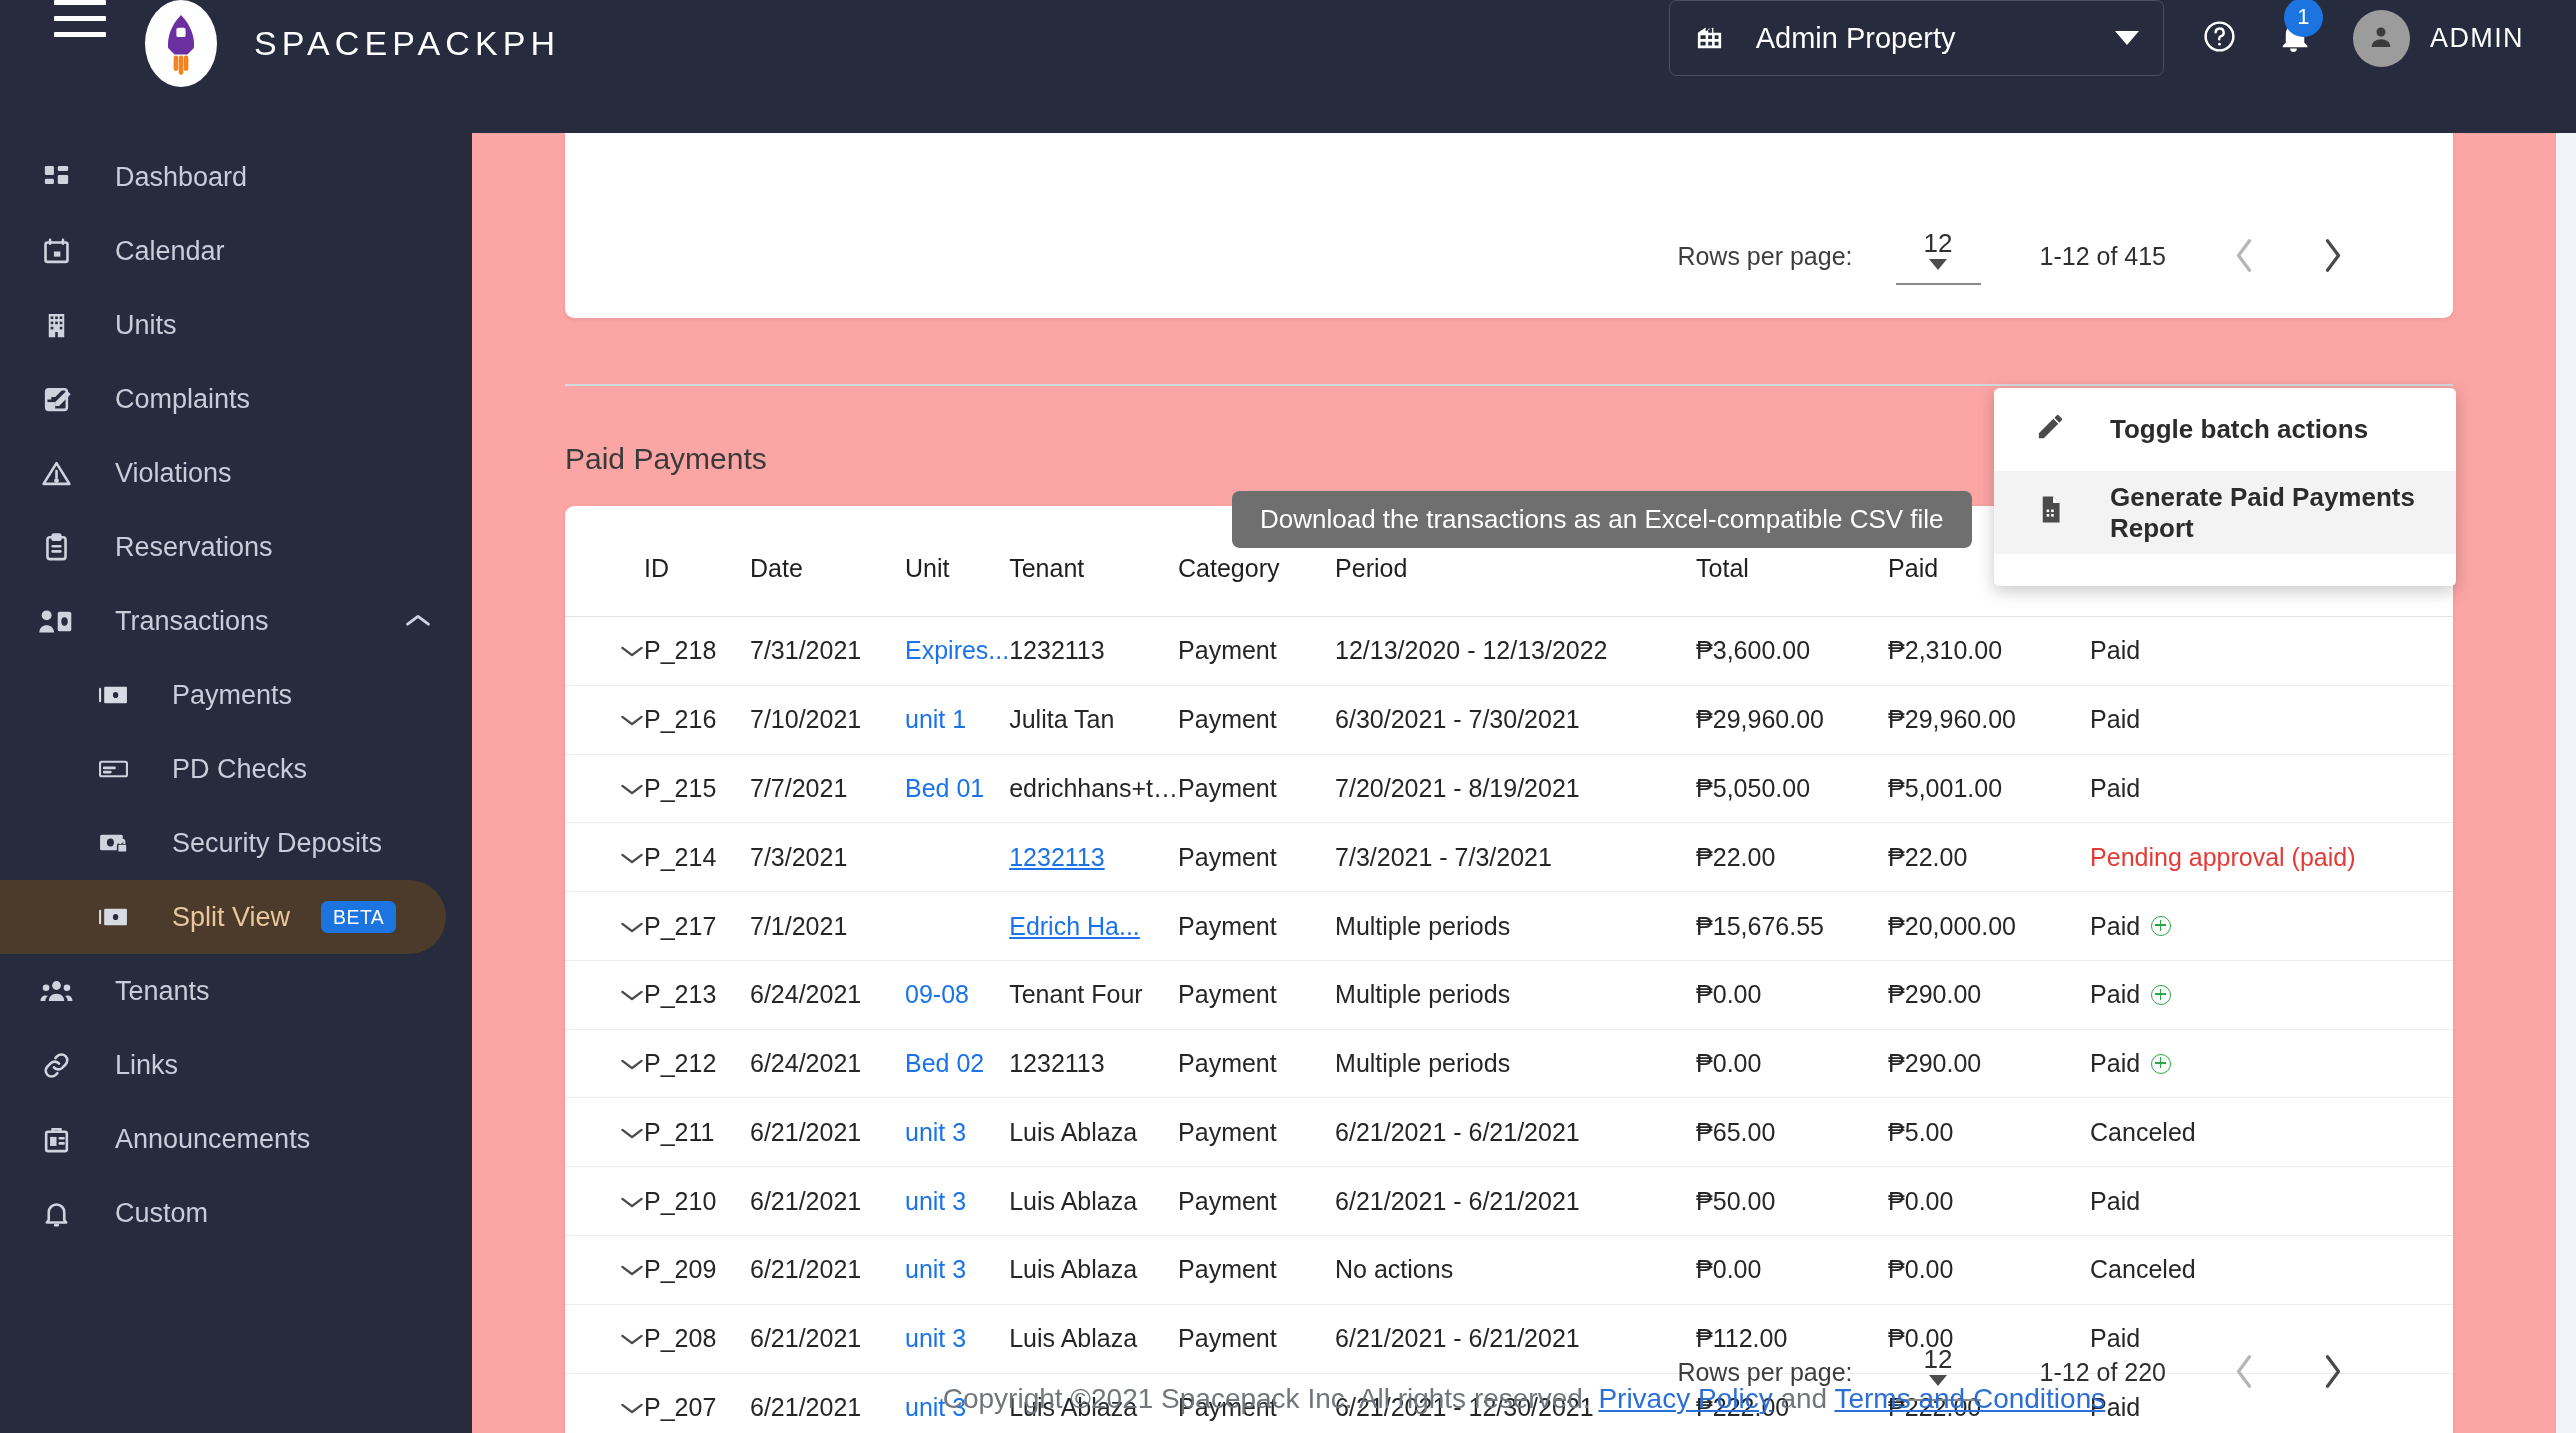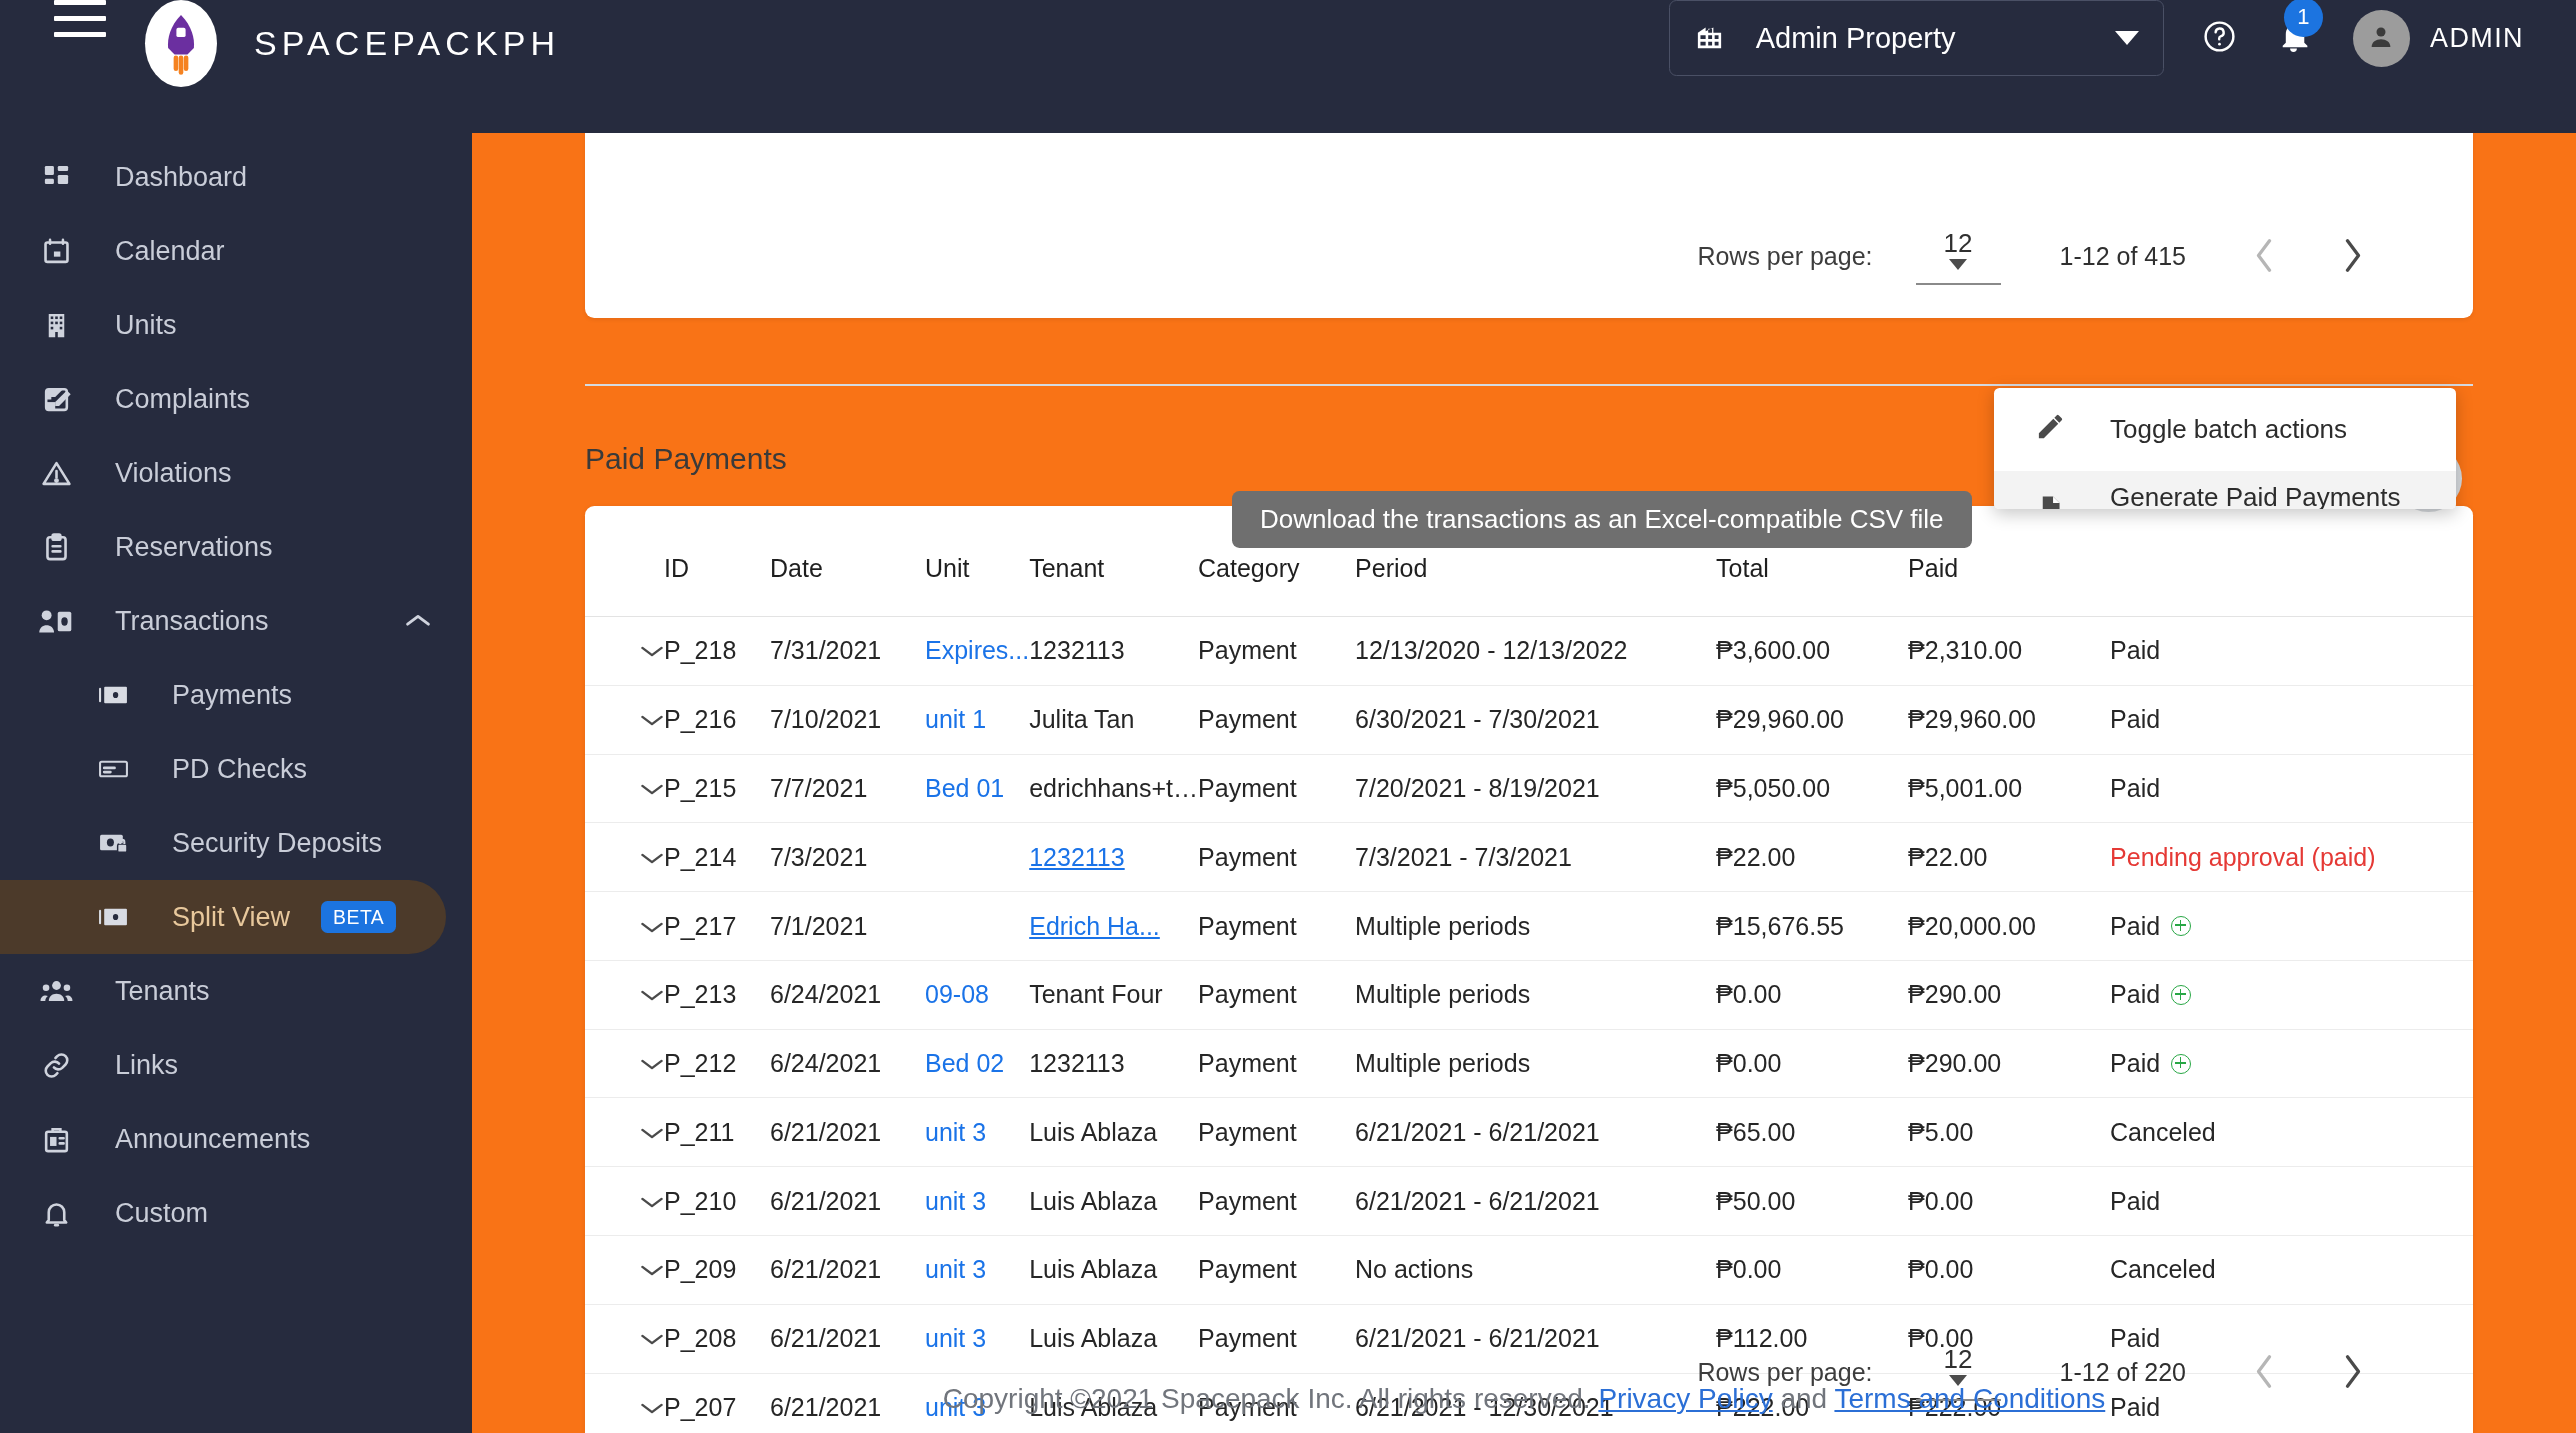--- a/index.html
+++ b/index.html
@@ -108,23 +108,23 @@
   }
   .nav-item.active .nav-label { color: #e8c89c; }
   .beta-badge {
     margin-left: 31px; background:#1c74e0; color:#fff;
     font-size: 19.4px; padding: 4.6px 12px; border-radius: 6.5px; letter-spacing: 0.5px;
   }
   .chev-up { margin-left: auto; margin-right: 41px; }
 
   
   .content {
-    position: absolute; top: 120px; left: 472px;
+    position: absolute; top: 120px; left: 452px;
     width: 2104px; height: 1313px;
-    background: #f97316;
+    background: #fca5a5;
     overflow: hidden;
   }
   .card-top {
     position: absolute; top: -89px; left: 113px;
     width: 1888px; height: 287px;
     background: #ffffff; border-radius: 9.2px;
     box-shadow: 0 1.8px 4.6px rgba(0,0,0,0.07);
   }
   .pager {
     display: flex; align-items: center; justify-content: flex-end;
@@ -209,24 +209,24 @@
   .green-circle::before { left: 7.4px; top: 2.8px; width: 1.8px; height: 11px; }
   .green-circle::after  { left: 2.8px; top: 7.4px; width: 11px; height: 1.8px; }
 
   .pager-bottom {
     position: absolute; left: 0; bottom: 41px; width: 100%;
   }
 
   
   .menu {
     position: absolute; left: 1994px; top: 388px;
-    width: 462px; height: 121px;
+    width: 462px; height: 198px;
     background: #ffffff; border-radius: 5.5px;
     box-shadow: 0 4.6px 16.6px rgba(0,0,0,0.22);
-    z-index: 90; overflow: hidden;
+    z-index: 90; overflow: hidden; font-weight: bold;
   }
   .menu-item {
     height: 83px; display: flex; align-items: center;
     padding-left: 41px; cursor: pointer; font-size: 26px; color: #2c2c2c;
   }
   .menu-item.hover { background: #f3f3f3; }
   .menu-item .mi-label { margin-left: 44px; }
 
   
   .tooltip {

